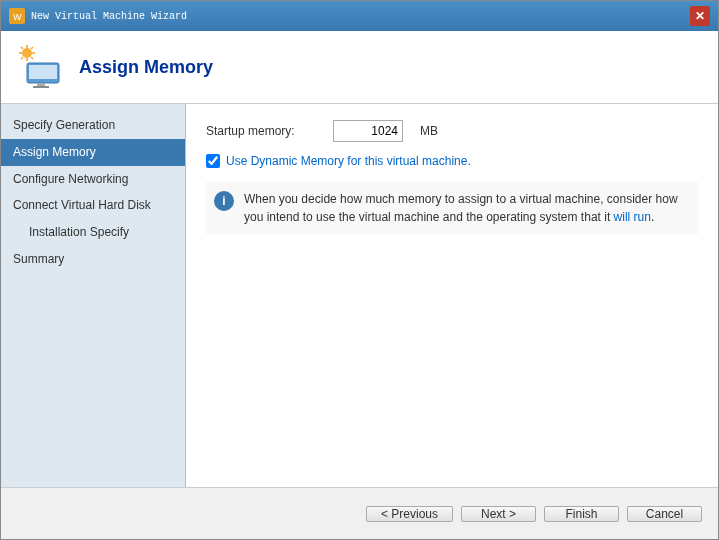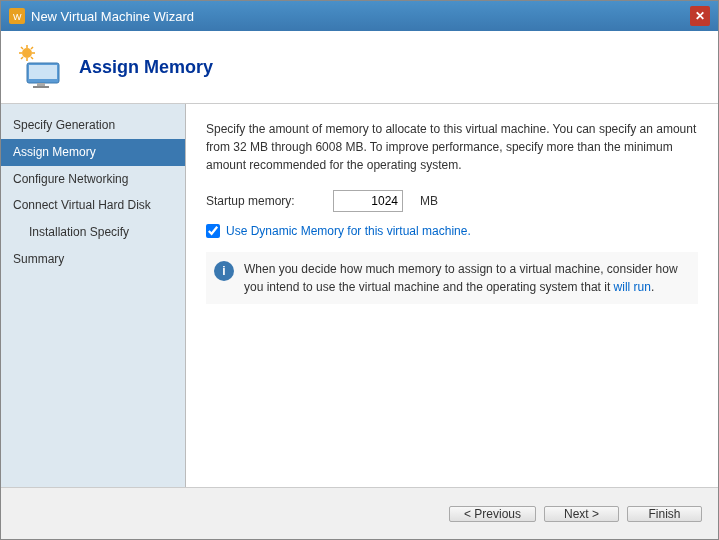--- a/index.html
+++ b/index.html
@@ -41,22 +41,23 @@
     .title-bar-icon {
       width: 16px;
       height: 16px;
       background: #e8a020;
       border-radius: 2px;
       display: flex;
       align-items: center;
       justify-content: center;
     }
     .title-text {
-      font-size: 13px;
+      font-size: 10px;
       font-weight: normal;
+      font-family: Liberation Mono, monospace;
     }
     .close-btn {
       width: 20px;
       height: 20px;
       background: #c0392b;
       color: white;
       border: none;
       cursor: pointer;
       display: flex;
       align-items: center;
@@ -275,21 +276,20 @@
       </div>
       <div class="sidebar-item sub">
         <span>Installation Specify</span>
       </div>
       <div class="sidebar-item">
         <span>Summary</span>
       </div>
     </div>
 
     <div class="content-area">
-      <p class="description-text">Specify the amount of memory to allocate to this virtual machine. You can specify an amount from 32 MB through 6008 MB. To improve performance, specify more than the minimum amount recommended for the operating system.</p>
 
       <div class="form-row">
         <label class="form-label">Startup memory:</label>
         <input class="form-input" type="text" value="1024" style="">
         <span class="form-unit">MB</span>
       </div>
 
       <div class="checkbox-row">
         <input type="checkbox" id="dynamic-memory" checked="" style="">
         <label class="checkbox-label" for="dynamic-memory">Use Dynamic Memory for this virtual machine.</label>
@@ -301,14 +301,15 @@
           <span>When you decide how much memory to assign to a virtual machine, consider how you intend to use the virtual machine and the operating system that it </span><em>will run</em><span>.</span>
         </p>
       </div>
     </div>
   </div>
 
   <div class="footer">
     <button class="footer-btn">&lt; Previous</button>
     <button class="footer-btn">Next &gt;</button>
     <button class="footer-btn">Finish</button>
+    <button class="footer-btn">Cancel</button>
   </div>
 </div>
 
 </body></html>

